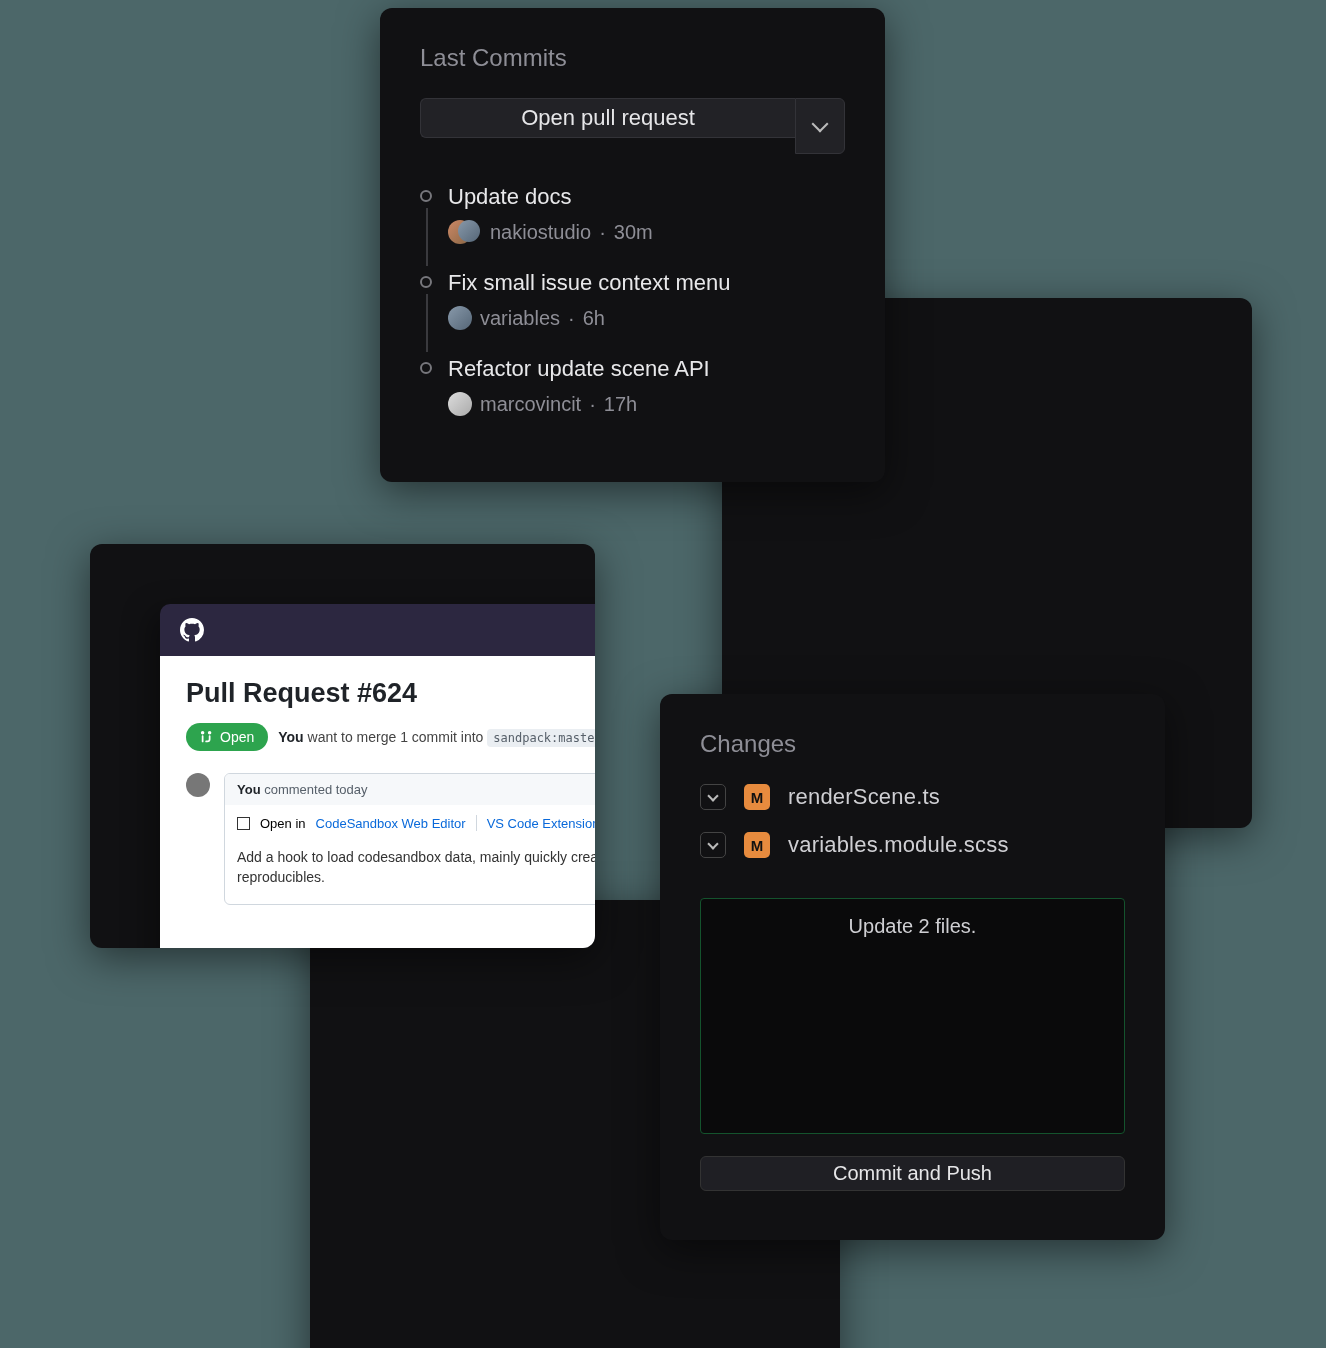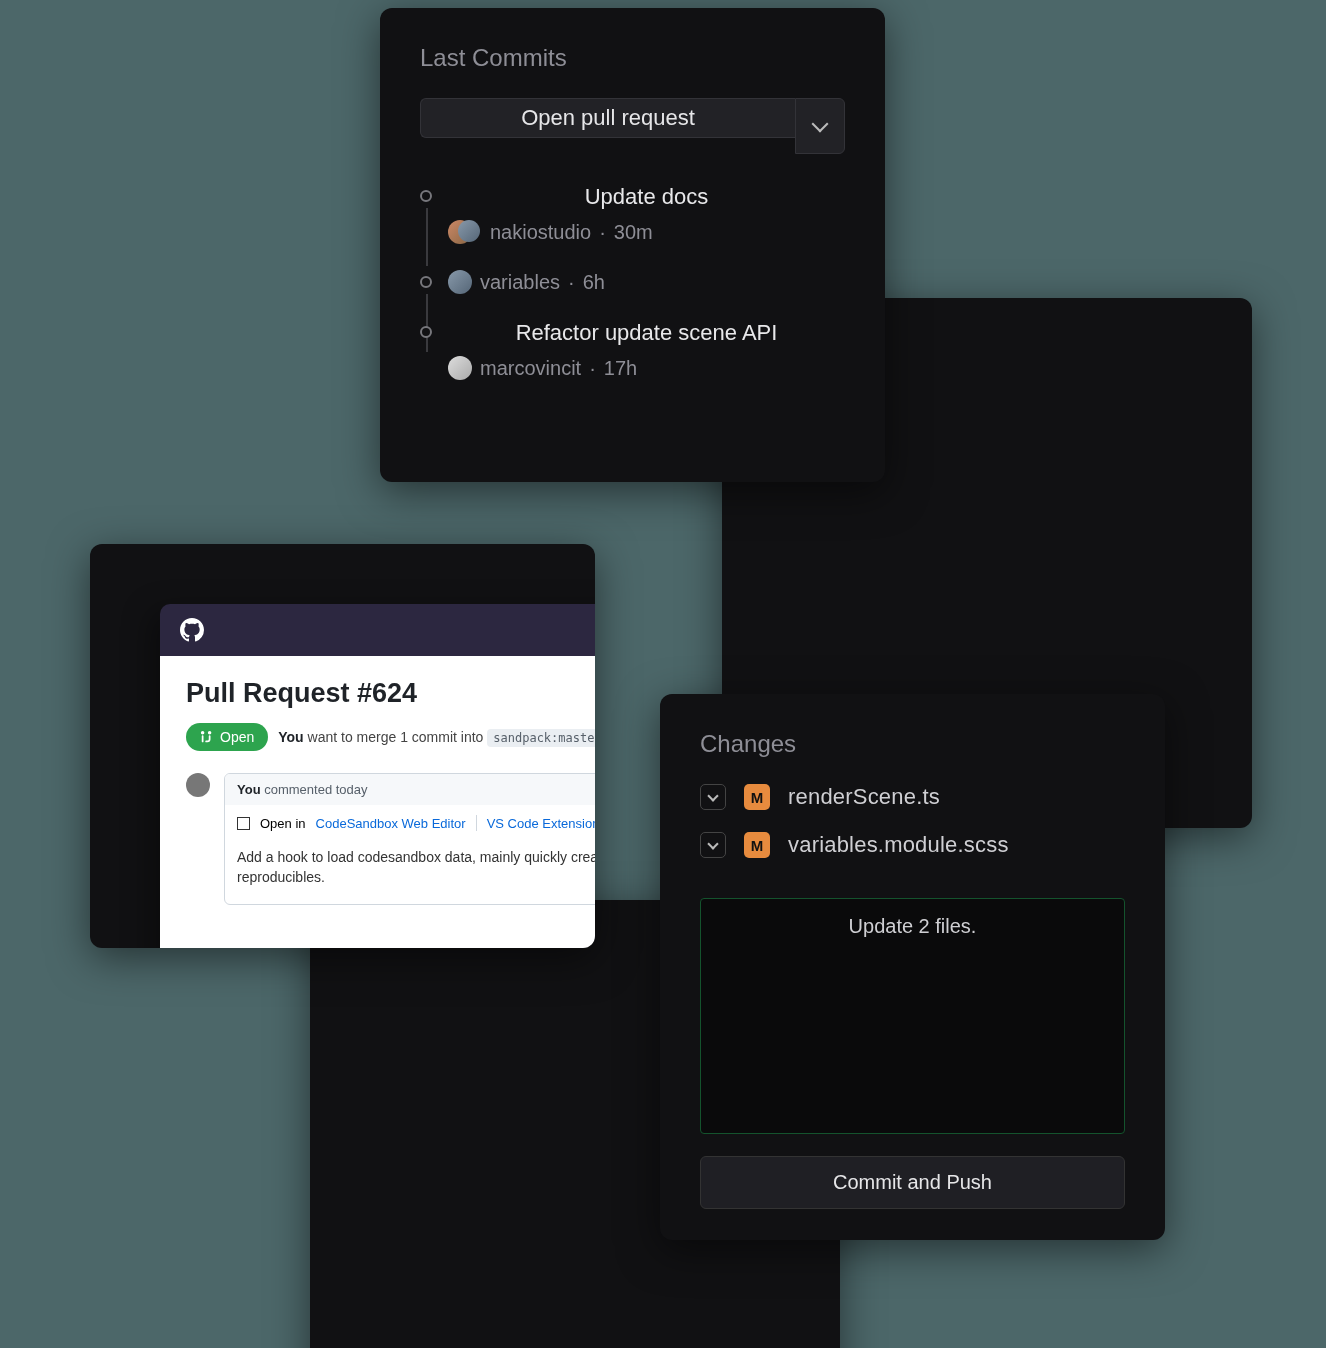--- a/index.html
+++ b/index.html
@@ -40,21 +40,21 @@
 
   .commit-list { position:relative; padding-left: 28px; }
   .commit-item { position:relative; margin-bottom: 26px; }
   .commit-dot {
     position:absolute; left:-28px; top:6px; width:12px; height:12px;
     border:2px solid #77777c; border-radius:50%; background:#111113;
   }
   .commit-line {
     position:absolute; left:-22px; top:24px; width:2px; height:58px; background:#3a3a3e;
   }
-  .commit-title { color:#e8e8ea; font-size:22px; margin-bottom:10px;text-align:center; }
+  .commit-title { color:#e8e8ea; font-size:22px; margin-bottom:10px; }
   .commit-meta { display:flex; align-items:center; gap:8px; color:#8e8e96; font-size:20px;}
   .avatar { width:24px; height:24px; border-radius:50%; background:#555; display:inline-block; flex-shrink:0;}
   .avatar.a { background: linear-gradient(135deg,#c86,#864); }
   .avatar.b { background: linear-gradient(135deg,#89a,#567); }
   .avatar.c { background: linear-gradient(135deg,#ddd,#aaa); }
   .avatar.d { position:absolute; left:10px; width:22px; height:22px;}
 
   
   .bg1 { left: 722px; top: 298px; width: 530px; height: 530px; }
   .bg2 { left: 310px; top: 900px; width: 530px; height: 530px; }
@@ -94,21 +94,21 @@
     font-size:15px; border-radius:5px; display:flex; align-items:center; justify-content:center;
   }
   .file-name { color:#cfcfd3; font-size:22px; letter-spacing:0.2px;}
   .msg-box {
     margin-top: 18px; background:#0a0a0b; border:1px solid #14532d; border-radius:4px;
     height: 236px; padding: 16px 18px; color:#cfcfd3; font-size:20px; resize:none; width:100%;
     font-family: Liberation Sans, sans-serif;
     text-align: center;
   }
   .commit-btn {
-    margin-top: 18px; width:100%; height:53px; background:#1f1f24; border:1px solid #333;
+    margin-top: 18px; width:100%; height:35px; background:#1f1f24; border:1px solid #333;
     border-radius:6px; color:#e6e6e8; font-size:20px; cursor:pointer;
   }
   .you-b{ font-weight:600; color:#1f2328;}
 </style>
 </head>
 <body>
 
 <div class="panel bg1"></div>
 <div class="panel bg2"></div>
 
@@ -136,20 +136,21 @@
         </span>
         <span>nakiostudio</span>
         <span>·</span>
         <span>30m</span>
       </div>
     </div>
 
     <div class="commit-item">
       <span class="commit-dot"></span>
       <span class="commit-line"></span>
+      <div class="commit-title">Fix small issue context menu</div>
       <div class="commit-meta">
         <span class="avatar b"></span>
         <span>variables</span>
         <span>·</span>
         <span>6h</span>
       </div>
     </div>
 
     <div class="commit-item">
       <span class="commit-dot"></span>

